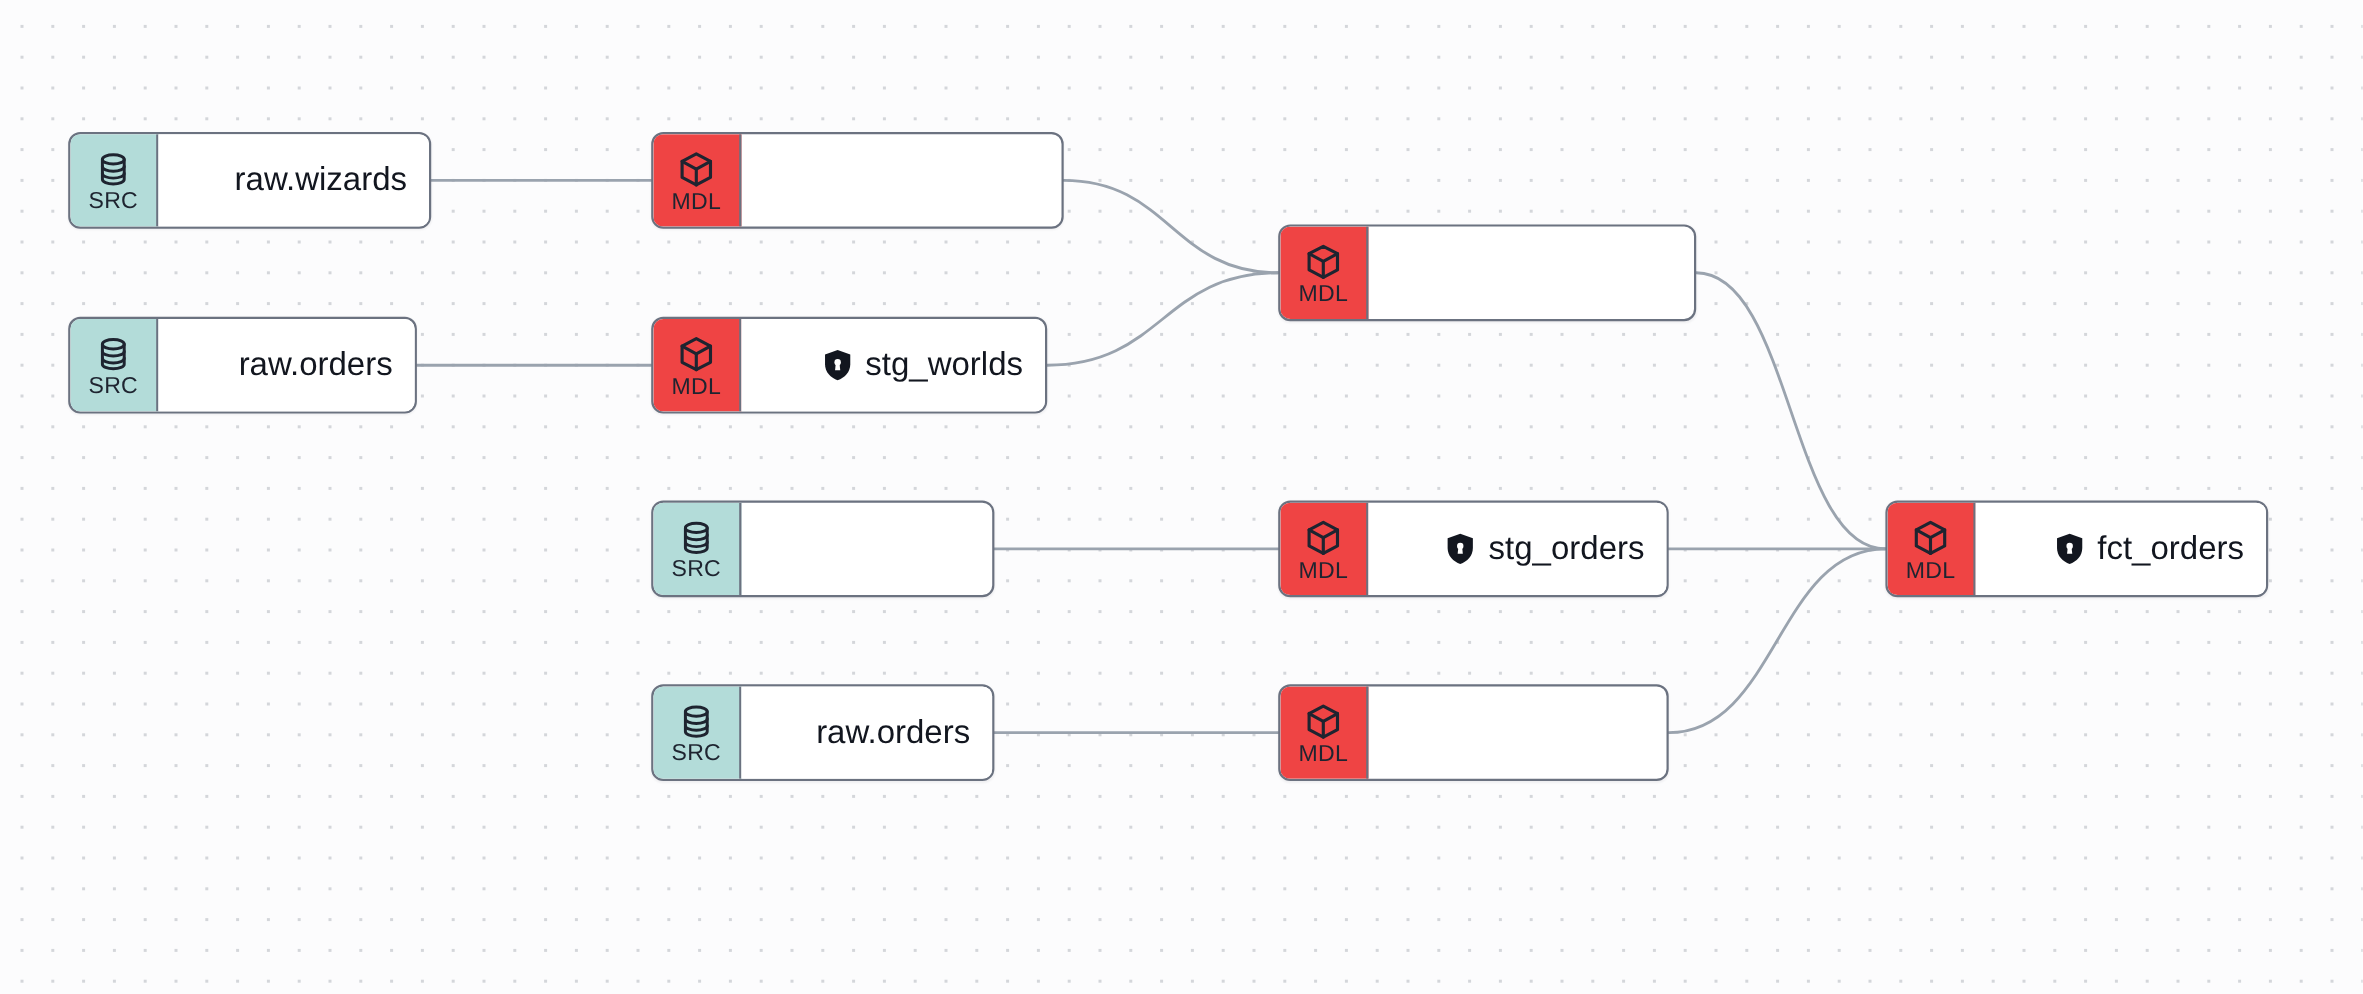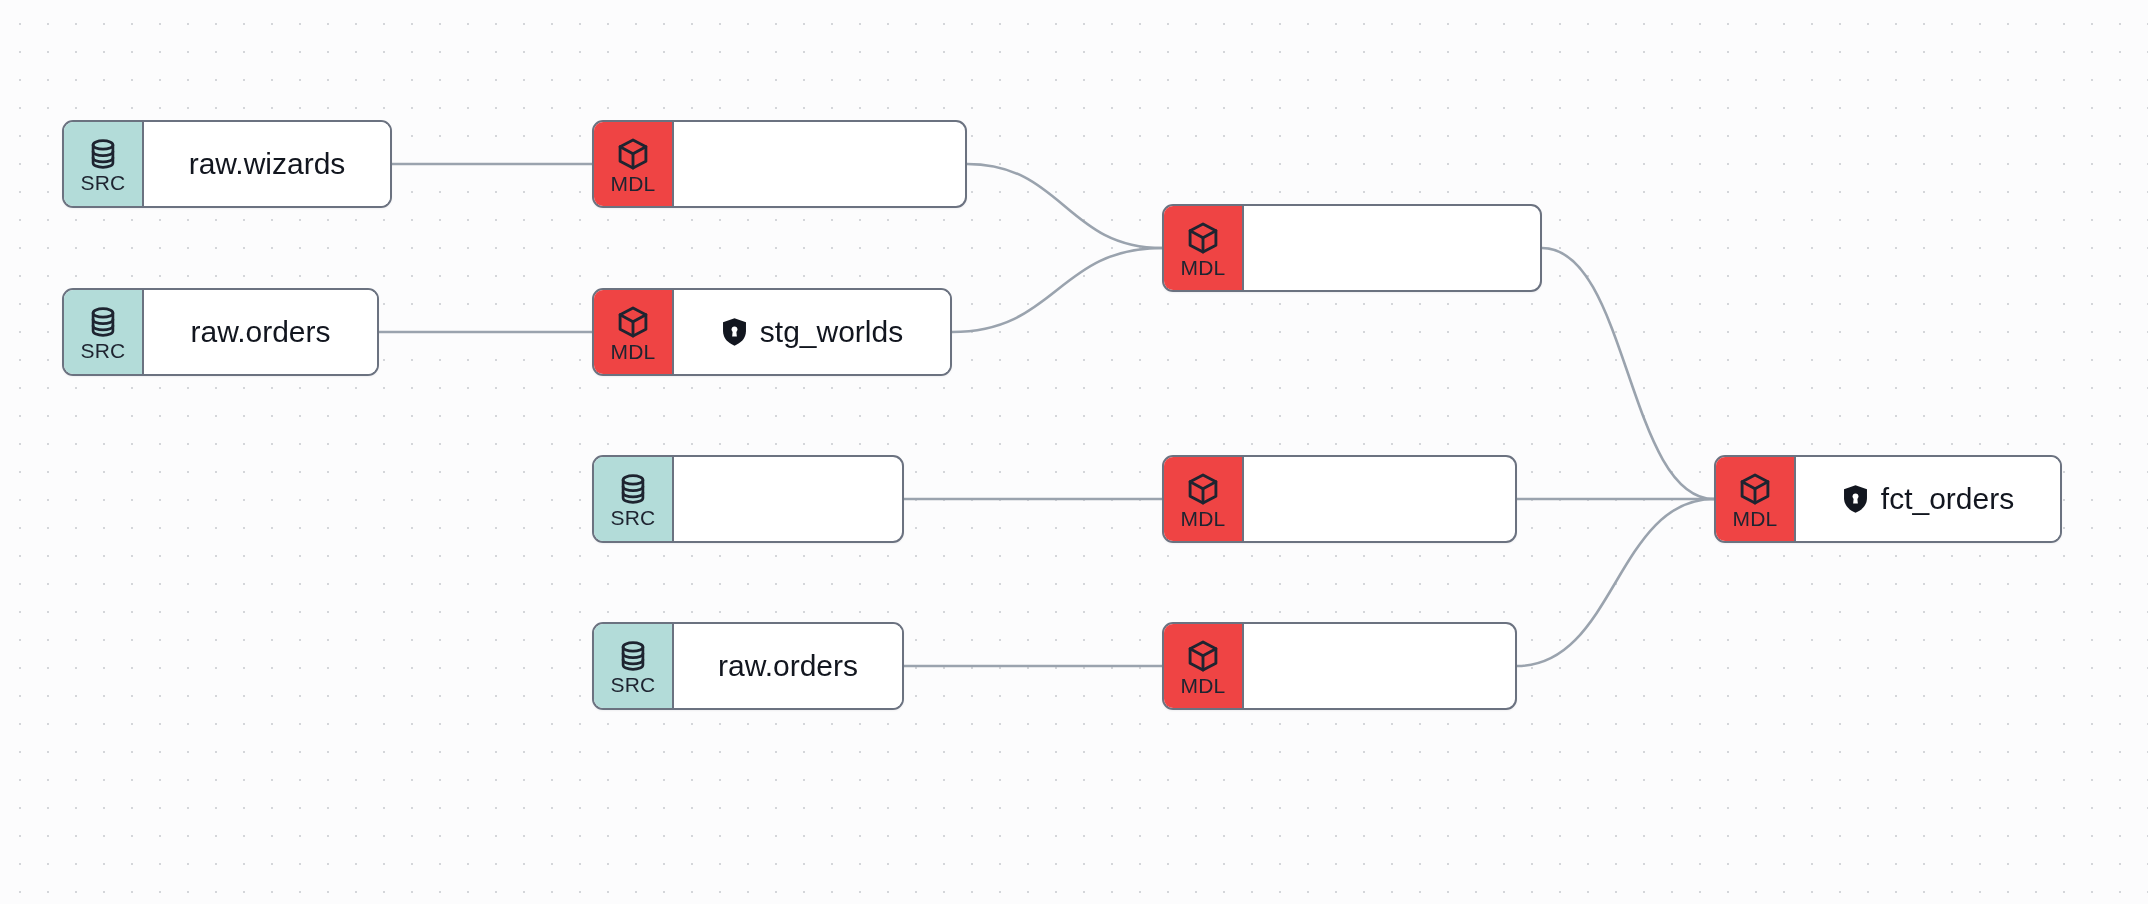--- a/index.html
+++ b/index.html
@@ -59,21 +59,21 @@
     font-weight: 400;
     color: #1e2430;
     letter-spacing: 0.2px;
     line-height: 1;
     font-family: "Liberation Sans", sans-serif;
   }
   .node-body {
     flex: 1 1 auto;
     display: flex;
     align-items: center;
-    justify-content: center;
+    justify-content: flex-end;
     gap: 12px;
     padding: 0 20px;
     background: #ffffff;
   }
   .shield-icon { display: block; flex: 0 0 auto; }
   .node-label {
     font-size: 30px;
     color: #12161f;
     white-space: nowrap;
     line-height: 1;
@@ -195,61 +195,71 @@
         <div class="badge badge-mdl">
           <span>
             <svg width="36" height="36" viewBox="0 0 24 24" fill="none" stroke="#1e2430" stroke-width="1.9" stroke-linecap="round" stroke-linejoin="round">
               <path d="M12 2.6 L20.6 7.1 V16.9 L12 21.4 L3.4 16.9 V7.1 Z"></path>
               <path d="M3.4 7.1 L12 11.8 L20.6 7.1"></path>
               <path d="M12 11.8 V21.4"></path>
             </svg>
           </span>
           <span class="badge-text">MDL</span>
         </div>
-      </div>
-      <div class="node" style="left: 1162px; top: 622px; width: 355px; height: 88px;">
-        <div class="badge badge-mdl">
-          <span>
-            <svg width="36" height="36" viewBox="0 0 24 24" fill="none" stroke="#1e2430" stroke-width="1.9" stroke-linecap="round" stroke-linejoin="round">
-              <path d="M12 2.6 L20.6 7.1 V16.9 L12 21.4 L3.4 16.9 V7.1 Z"></path>
-              <path d="M3.4 7.1 L12 11.8 L20.6 7.1"></path>
-              <path d="M12 11.8 V21.4"></path>
-            </svg>
-          </span>
-          <span class="badge-text">MDL</span>
-        </div>
-      </div>
-      <div class="node" style="left: 1162px; top: 204px; width: 380px; height: 88px;">
-        <div class="badge badge-mdl">
-          <span>
-            <svg width="36" height="36" viewBox="0 0 24 24" fill="none" stroke="#1e2430" stroke-width="1.9" stroke-linecap="round" stroke-linejoin="round">
-              <path d="M12 2.6 L20.6 7.1 V16.9 L12 21.4 L3.4 16.9 V7.1 Z"></path>
-              <path d="M3.4 7.1 L12 11.8 L20.6 7.1"></path>
-              <path d="M12 11.8 V21.4"></path>
-            </svg>
-          </span>
-          <span class="badge-text">MDL</span>
-        </div>
-      </div>
-      <div class="node" style="left: 1714px; top: 455px; width: 348px; height: 88px;">
-        <div class="badge badge-mdl">
-          <span>
-            <svg width="36" height="36" viewBox="0 0 24 24" fill="none" stroke="#1e2430" stroke-width="1.9" stroke-linecap="round" stroke-linejoin="round">
-              <path d="M12 2.6 L20.6 7.1 V16.9 L12 21.4 L3.4 16.9 V7.1 Z"></path>
-              <path d="M3.4 7.1 L12 11.8 L20.6 7.1"></path>
-              <path d="M12 11.8 V21.4"></path>
-            </svg>
-          </span>
-          <span class="badge-text">MDL</span>
-        </div>
         <div class="node-body">
           <span style="display: flex;">
             <svg class="shield-icon" width="27" height="30" viewBox="0 0 24 26" xmlns="http://www.w3.org/2000/svg">
               <path d="M12 0.8 L22.2 4.4 V12.2 C22.2 18.6 17.6 23.1 12 25.2 C6.4 23.1 1.8 18.6 1.8 12.2 V4.4 Z" fill="#12161f"></path>
               <circle cx="12" cy="10.6" r="2.6" fill="#ffffff"></circle>
               <path d="M10.5 11.4 h3 l0.6 5.6 h-4.2 Z" fill="#ffffff"></path>
             </svg>
           </span>
+          <span class="node-label">stg_orders</span>
+        </div>
+      </div>
+      <div class="node" style="left: 1162px; top: 622px; width: 355px; height: 88px;">
+        <div class="badge badge-mdl">
+          <span>
+            <svg width="36" height="36" viewBox="0 0 24 24" fill="none" stroke="#1e2430" stroke-width="1.9" stroke-linecap="round" stroke-linejoin="round">
+              <path d="M12 2.6 L20.6 7.1 V16.9 L12 21.4 L3.4 16.9 V7.1 Z"></path>
+              <path d="M3.4 7.1 L12 11.8 L20.6 7.1"></path>
+              <path d="M12 11.8 V21.4"></path>
+            </svg>
+          </span>
+          <span class="badge-text">MDL</span>
+        </div>
+      </div>
+      <div class="node" style="left: 1162px; top: 204px; width: 380px; height: 88px;">
+        <div class="badge badge-mdl">
+          <span>
+            <svg width="36" height="36" viewBox="0 0 24 24" fill="none" stroke="#1e2430" stroke-width="1.9" stroke-linecap="round" stroke-linejoin="round">
+              <path d="M12 2.6 L20.6 7.1 V16.9 L12 21.4 L3.4 16.9 V7.1 Z"></path>
+              <path d="M3.4 7.1 L12 11.8 L20.6 7.1"></path>
+              <path d="M12 11.8 V21.4"></path>
+            </svg>
+          </span>
+          <span class="badge-text">MDL</span>
+        </div>
+      </div>
+      <div class="node" style="left: 1714px; top: 455px; width: 348px; height: 88px;">
+        <div class="badge badge-mdl">
+          <span>
+            <svg width="36" height="36" viewBox="0 0 24 24" fill="none" stroke="#1e2430" stroke-width="1.9" stroke-linecap="round" stroke-linejoin="round">
+              <path d="M12 2.6 L20.6 7.1 V16.9 L12 21.4 L3.4 16.9 V7.1 Z"></path>
+              <path d="M3.4 7.1 L12 11.8 L20.6 7.1"></path>
+              <path d="M12 11.8 V21.4"></path>
+            </svg>
+          </span>
+          <span class="badge-text">MDL</span>
+        </div>
+        <div class="node-body">
+          <span style="display: flex;">
+            <svg class="shield-icon" width="27" height="30" viewBox="0 0 24 26" xmlns="http://www.w3.org/2000/svg">
+              <path d="M12 0.8 L22.2 4.4 V12.2 C22.2 18.6 17.6 23.1 12 25.2 C6.4 23.1 1.8 18.6 1.8 12.2 V4.4 Z" fill="#12161f"></path>
+              <circle cx="12" cy="10.6" r="2.6" fill="#ffffff"></circle>
+              <path d="M10.5 11.4 h3 l0.6 5.6 h-4.2 Z" fill="#ffffff"></path>
+            </svg>
+          </span>
           <span class="node-label">fct_orders</span>
         </div>
       </div>
     </div>
 </div>
 
 </body></html>

